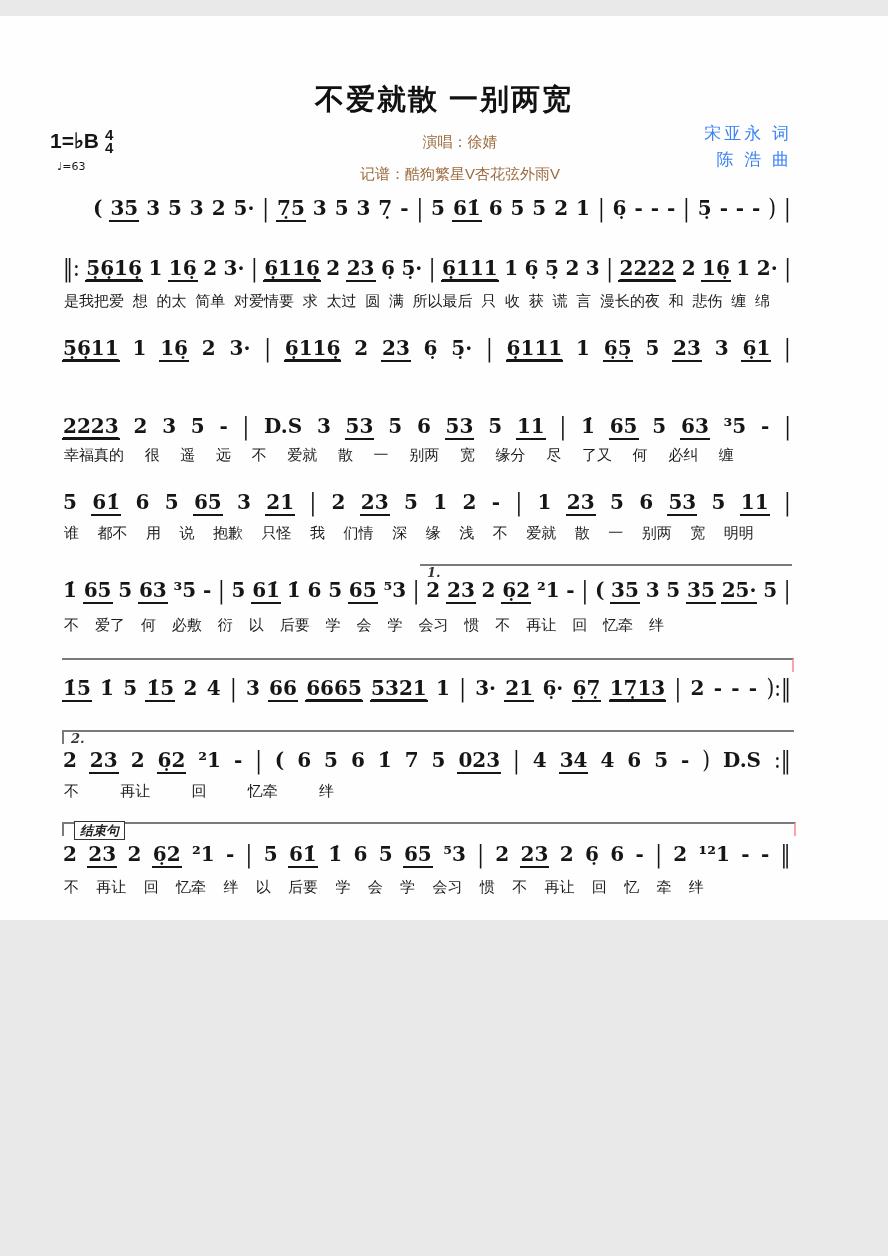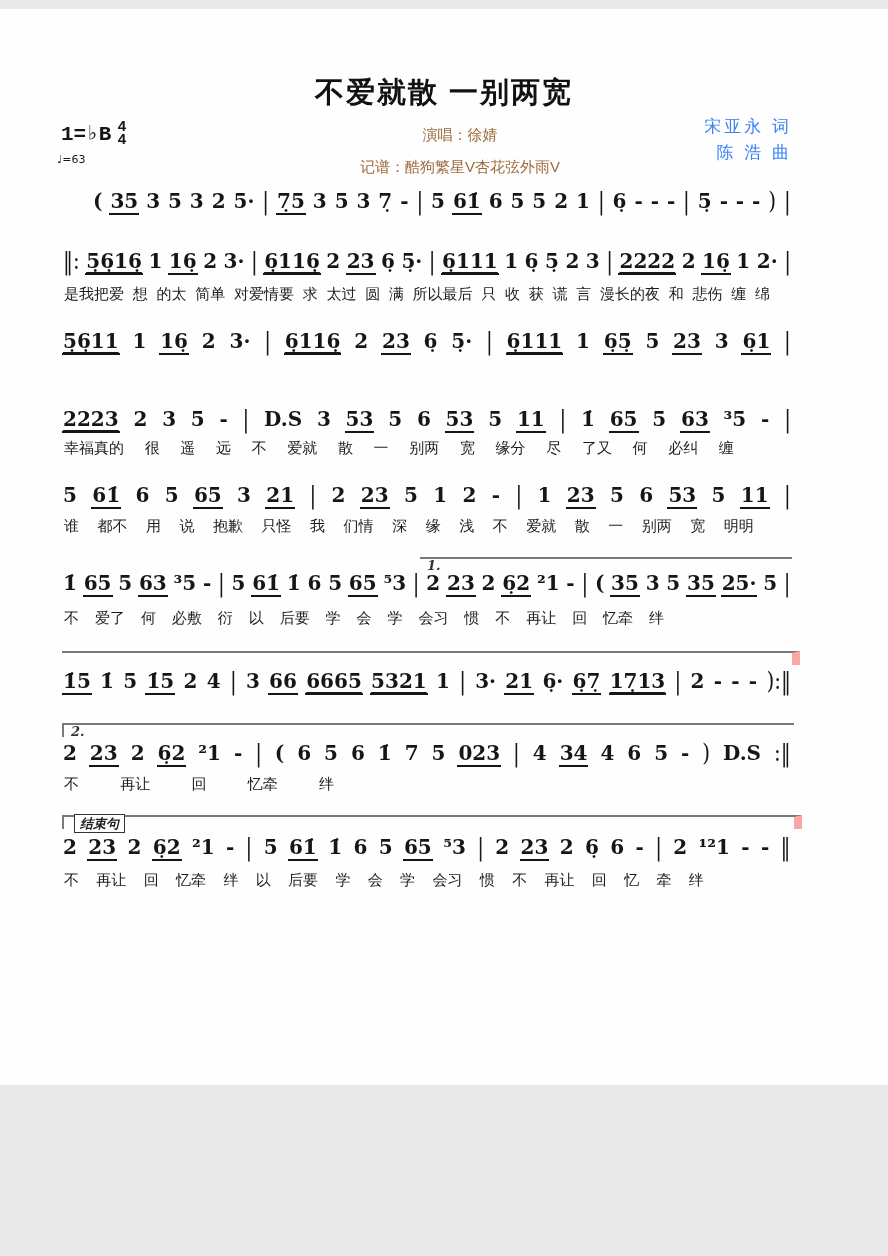--- a/index.html
+++ b/index.html
@@ -1,42 +1,42 @@
 <!DOCTYPE html>
 <html style="--accent: #9c6b3d;"><head>
 <meta charset="utf-8">
 <style>
   html,body{margin:0;padding:0;background:#e9e9e9;}
-  .page{position:relative;width:888px;height:1076px;background:#fefefe;margin:9px auto;
+  .page{position:relative;width:888px;height:904px;background:#fefefe;margin:16px auto;
         font-family:"Liberation Sans",sans-serif;color:#161616;overflow:hidden;}
   .title{position:absolute;top:64px;left:0;width:100%;text-align:center;margin:0;
          font-size:29px;font-weight:700;letter-spacing:2px;color:#111;}
-  .keyblock{position:absolute;left:61px;top:112px;font-family:Liberation Mono, monospace;
-            font-weight:700;font-size:21px;display:flex;}
+  .keyblock{position:absolute;left:50px;top:112px;font-family:Liberation Sans, sans-serif;
+            font-weight:700;font-size:21px;display:flex;align-items:center;}
   .frac{display:inline-flex;flex-direction:column;margin-left:6px;font-size:15px;line-height:13px;
         text-align:center;font-weight:700;}
   .tempo{position:absolute;left:57px;top:144px;font-family:"DejaVu Sans",sans-serif;
          font-weight:400;font-size:11px;}
   .credit-c{position:absolute;left:16px;width:100%;text-align:center;font-size:15px;color:var(--accent,#9c6b3d);}
   .credit-r{position:absolute;right:96px;font-size:17px;color:#3b82f6;letter-spacing:3px;}
   .notes{position:absolute;left:62px;width:730px;display:flex;justify-content:space-between;
          align-items:baseline;font-family:"DejaVu Serif","Liberation Serif",serif;
          font-weight:700;font-size:20px;color:#161616;white-space:nowrap;}
   .notes span{padding:0 1px;}
   .n1{border-bottom:2px solid #161616;padding-bottom:3px;}
   .n2{border-bottom:2px solid #161616;padding-bottom:5px;
       text-decoration:underline;text-decoration-thickness:2px;text-underline-offset:4px;}
   .bar{font-weight:400;transform:scaleY(1.2);}
   .lyrics{position:absolute;left:64px;display:flex;justify-content:space-between;
           font-size:15px;color:#1c1c1c;white-space:nowrap;font-family:Liberation Serif, serif;}
   .ending{position:absolute;border-top:2px solid #7a7a7a;height:12px;}
   .ending .lab{position:absolute;left:7px;top:-1px;font-style:italic;font-weight:700;
                font-size:13px;font-family:"DejaVu Serif",serif;color:#333;}
   .tick-l{border-left:2px solid #7a7a7a;}
-  .tick-r{border-right:8px solid #fca5a5;}
+  .tick-r{border-right:2px solid #fca5a5;}
   .coda-box{position:absolute;left:10px;top:-3px;border:1.5px solid #333;background:#fefefe;
             padding:0 5px;font-style:italic;font-weight:700;font-size:13px;color:#222;line-height:17px;}
   .footer{position:absolute;top:1176px;left:0;width:100%;text-align:center;font-size:19px;color:#3a3a3a;}
   .logo{position:absolute;top:1208px;right:14px;display:flex;align-items:center;gap:7px;}
   .disc{position:relative;width:44px;height:44px;border-radius:50%;
         background:radial-gradient(circle,#151515 0 2px,#e89b2e 2px 7px,#151515 7px 100%);
         box-shadow:inset 0 0 0 5px #1d1d1d, inset 0 0 0 9px #151515, inset 0 0 0 12px #202020;}
   .disc .note-glyph{position:absolute;left:4px;top:10px;color:#fff;font-size:13px;line-height:13px;}
   .logo-text{font-size:24px;font-weight:700;color:#0d0d0d;letter-spacing:2px;}
 </style>

